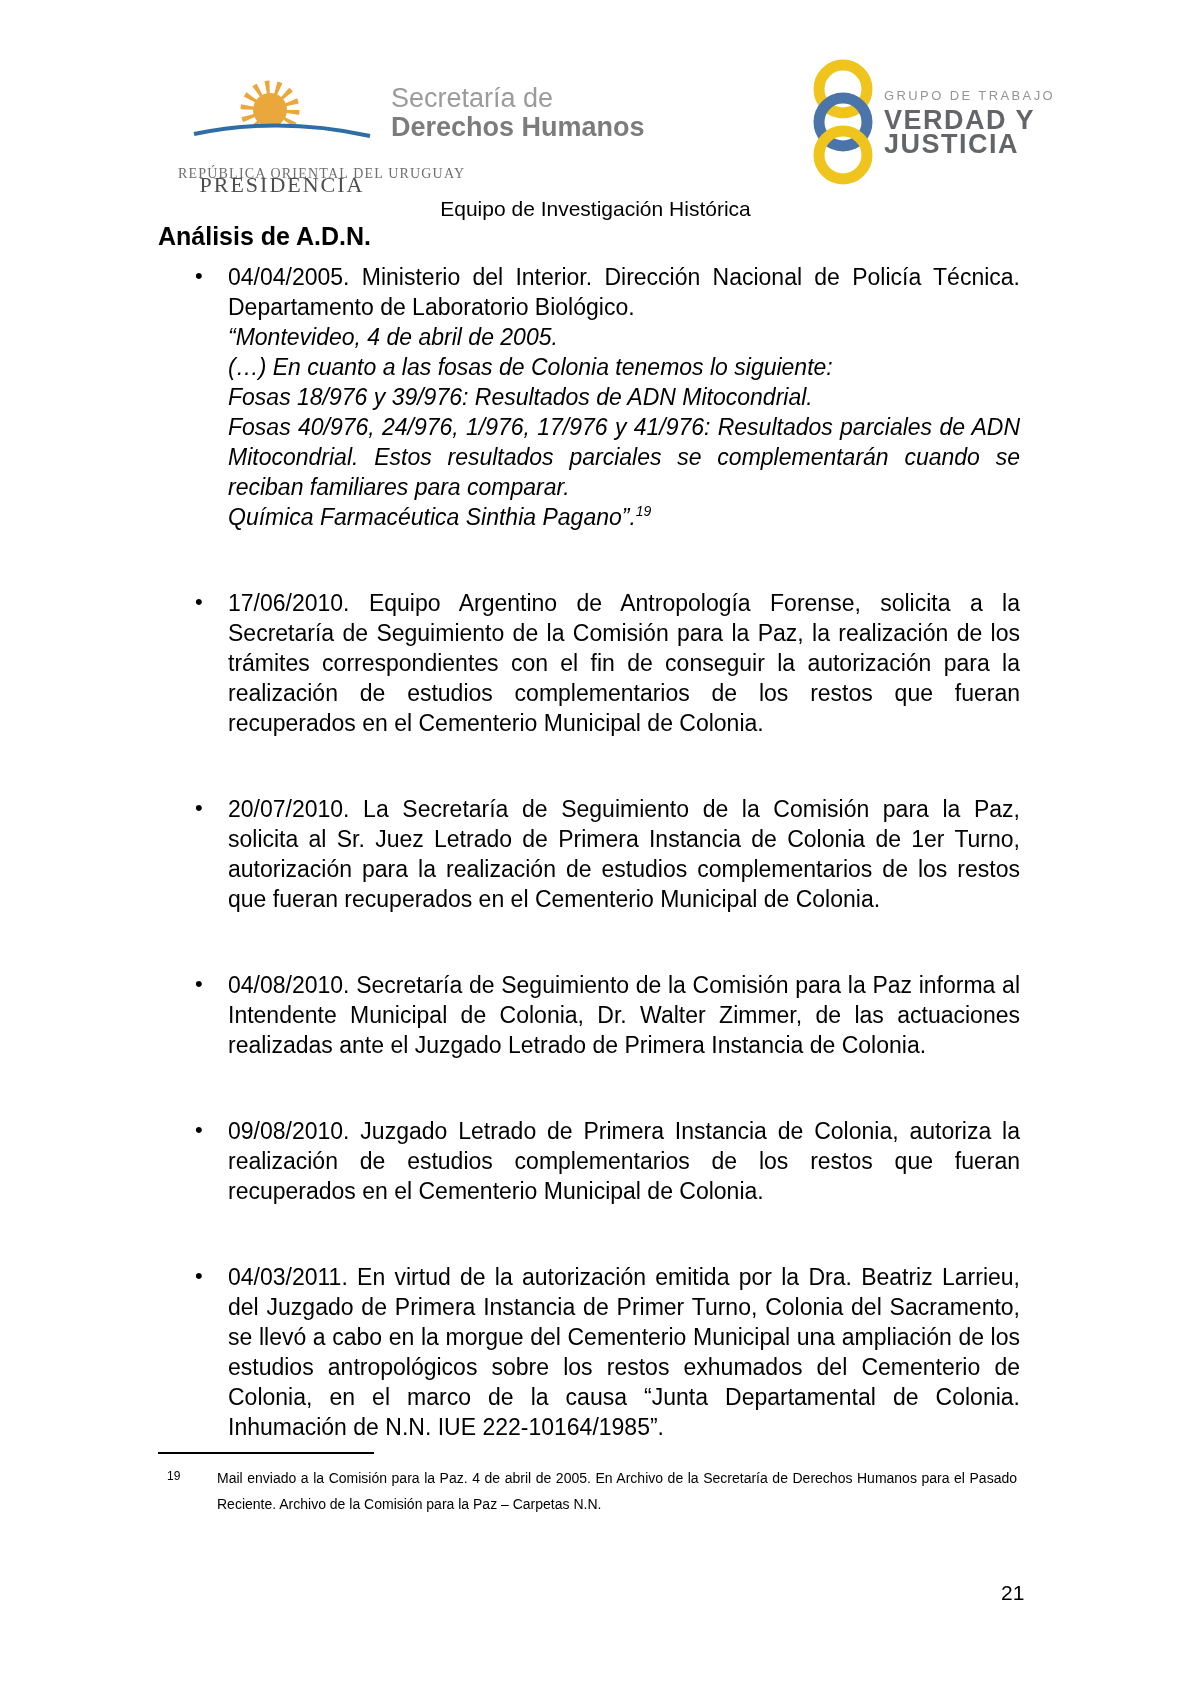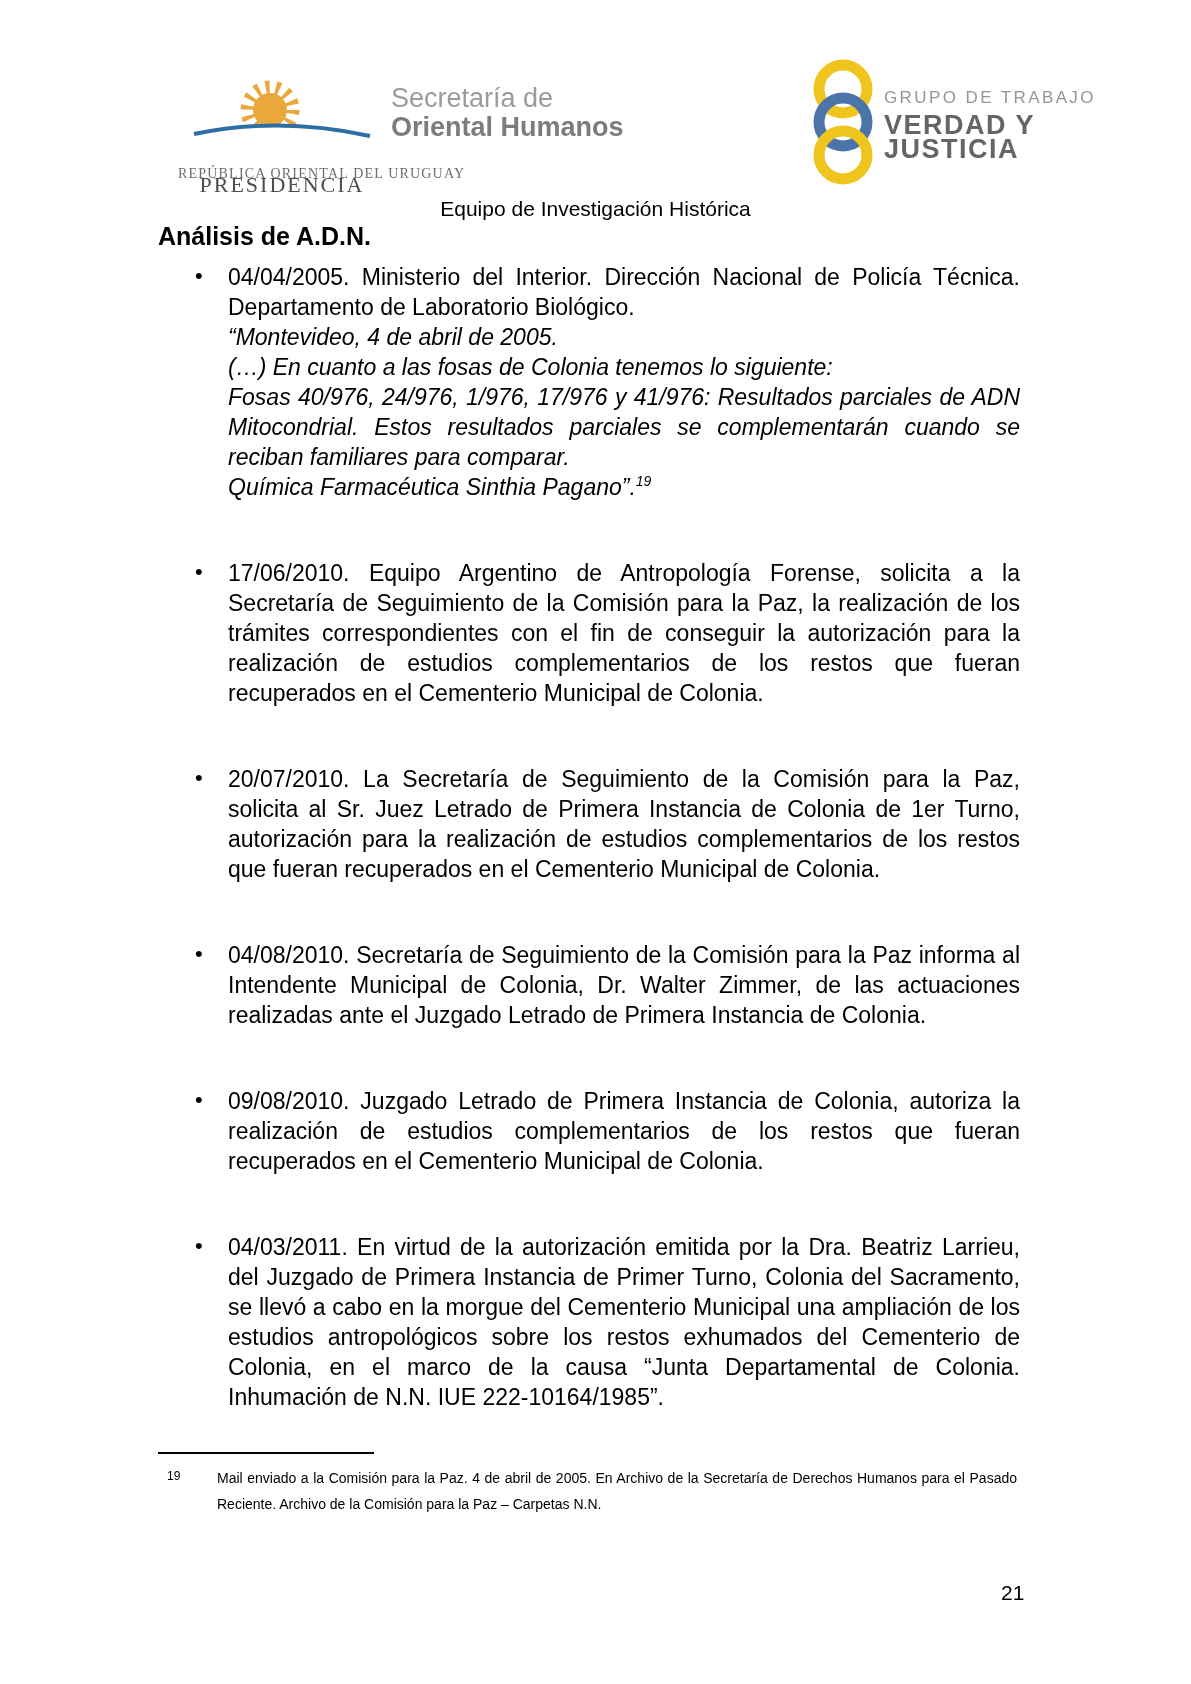--- a/index.html
+++ b/index.html
@@ -21,21 +21,21 @@
     font-family:"Liberation Serif", serif; font-size:14px; letter-spacing:1.2px;
     color:#6e6e6e; white-space:nowrap; text-transform:uppercase;
   }
   .sdh-text { position:absolute; left:391px; top:84px; line-height:29px; white-space:nowrap; }
   .sdh-l1 { font-size:27px; color:#9b9b9b; font-weight:400; }
   .sdh-l2, .sdh-l3 { font-size:27px; color:#7c7c7c; font-weight:700; }
 
   .logo-right { position:absolute; left:807px; top:59px; width:290px; height:130px; }
   .logo-right svg { position:absolute; left:0; top:0; }
   .vj-text { position:absolute; left:77px; top:29px; white-space:nowrap; }
-  .vj-l1 { font-size:17px; letter-spacing:2.4px; color:#939598; margin-bottom:5px; }
+  .vj-l1 { font-size:13px; letter-spacing:2.4px; color:#939598; margin-bottom:5px; }
   .vj-l2, .vj-l3 { font-size:27px; line-height:24px; font-weight:700;
                    letter-spacing:1.5px; color:#636569; }
 
   
   .team-heading {
     position:absolute; left:0; right:0; top:197px; text-align:center;
     font-size:21px; font-weight:400;
   }
   .section-title {
     position:absolute; left:158px; top:222px; margin:0;
@@ -81,21 +81,21 @@
       <circle cx="78" cy="52" r="23" fill="none" stroke="#EAA73B" stroke-width="13" stroke-dasharray="4 6.33"></circle>
       <path d="M 2 76 Q 88 58 178 78 L 178 85 L 2 85 Z" fill="#ffffff"></path>
       <path d="M 2 76 Q 88 58 178 78" fill="none" stroke="#2F6EA5" stroke-width="4"></path>
     </svg>
     <div class="pres-word">PRESIDENCIA</div>
     <div class="pres-sub">República Oriental del Uruguay</div>
   </div>
 
   <div class="sdh-text">
     <div class="sdh-l1">Secretaría de</div>
-    <div class="sdh-l2">Oriental Humanos</div>
+    <div class="sdh-l2">Derechos Humanos</div>
   </div>
 
   <div class="logo-right">
     <svg width="72" height="130" viewBox="0 0 72 130">
       <circle cx="36" cy="30" r="24" fill="none" stroke="#EEC41D" stroke-width="11"></circle>
       <circle cx="36" cy="63" r="24" fill="none" stroke="#4B74A9" stroke-width="11"></circle>
       <circle cx="36" cy="96" r="24" fill="none" stroke="#EEC41D" stroke-width="11"></circle>
     </svg>
     <div class="vj-text">
       <div class="vj-l1">GRUPO DE TRABAJO</div>
@@ -105,20 +105,21 @@
   </div>
 
   <div class="team-heading">Equipo de Investigación Histórica</div>
   <h1 class="section-title">Análisis de A.D.N.</h1>
 
   <ul class="bullets">
       <li>
         <div class="b-text">04/04/2005. Ministerio del Interior. Dirección Nacional de Policía Técnica. Departamento de Laboratorio Biológico.</div>
         <div class="b-quote">“Montevideo, 4 de abril de 2005.</div>
         <div class="b-quote">(…) En cuanto a las fosas de Colonia tenemos lo siguiente:</div>
+        <div class="b-quote">Fosas 18/976 y 39/976: Resultados de ADN Mitocondrial.</div>
         <div class="b-quote">Fosas 40/976, 24/976, 1/976, 17/976 y 41/976: Resultados parciales de ADN Mitocondrial. Estos resultados parciales se complementarán cuando se reciban familiares para comparar.</div>
         <div class="b-quote">Química Farmacéutica Sinthia Pagano”.<sup class="fn-ref">19</sup></div>
       </li>
       <li>
         <div class="b-text">17/06/2010. Equipo Argentino de Antropología Forense, solicita a la Secretaría de Seguimiento de la Comisión para la Paz, la realización de los trámites correspondientes con el fin de conseguir la autorización para la realización de estudios complementarios de los restos que fueran recuperados en el Cementerio Municipal de Colonia.</div>
       </li>
       <li>
         <div class="b-text">20/07/2010. La Secretaría de Seguimiento de la Comisión para la Paz, solicita al Sr. Juez Letrado de Primera Instancia de Colonia de 1er Turno, autorización para la realización de estudios complementarios de los restos que fueran recuperados en el Cementerio Municipal de Colonia.</div>
       </li>
       <li>

